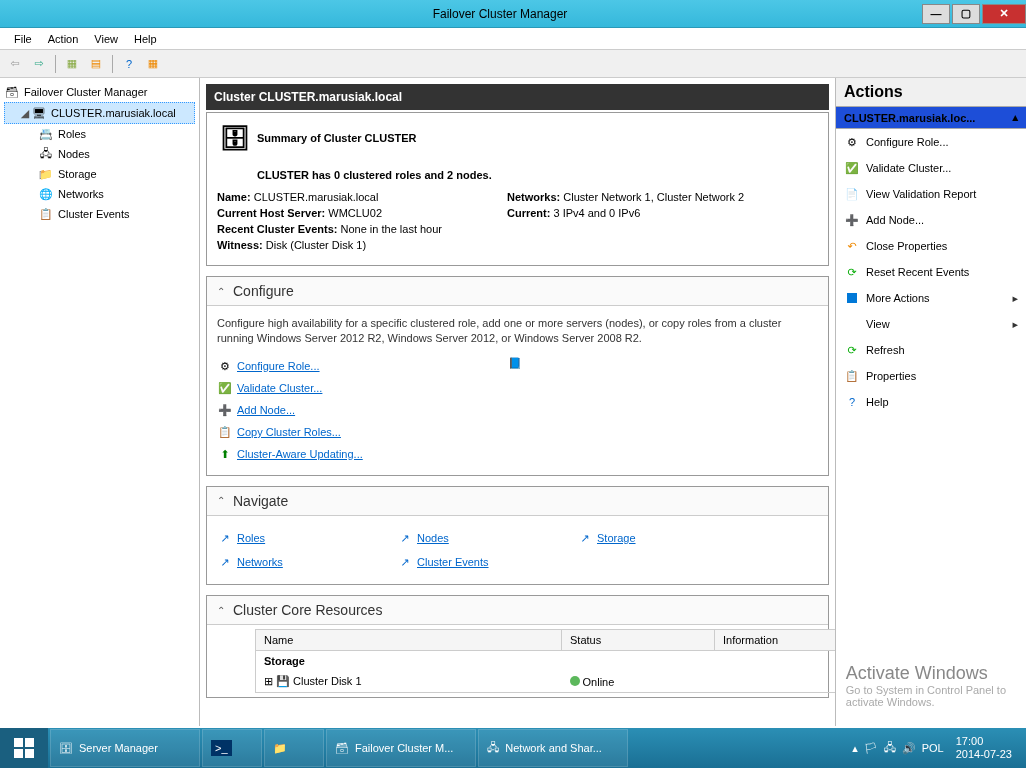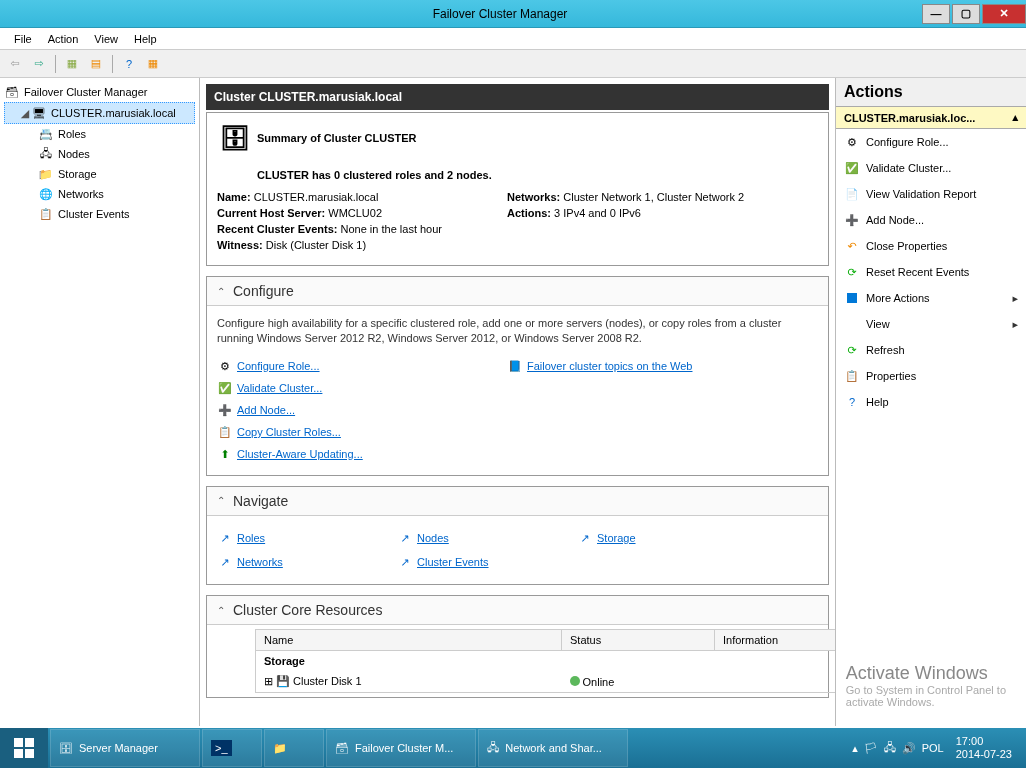--- a/index.html
+++ b/index.html
@@ -54,21 +54,21 @@
 .nav-grid { display: flex; }
 .nav-col { width: 180px; line-height: 2.2; }
 
 .resource-table { width: 100%; border: 1px solid #ccc; border-collapse: collapse; margin-left: 44px; }
 .resource-table th { text-align: left; padding: 4px 8px; border: 1px solid #ccc; background: #f5f5f5; font-weight: normal; }
 .resource-table td { padding: 4px 8px; }
 .group-row { font-weight: bold; }
 
 .actions-panel { width: 190px; background: #fff; }
 .actions-header { background: #f0f0f0; border-bottom: 1px solid #aaa; padding: 5px 8px; font-weight: bold; font-size: 16px; }
-.actions-sub { background: #fef9c3; padding: 4px 8px; font-weight: bold; display: flex; justify-content: space-between; align-items: center; border-bottom: 1px solid #aaa; }
+.actions-sub { background: #1d4ed8; padding: 4px 8px; font-weight: bold; display: flex; justify-content: space-between; align-items: center; border-bottom: 1px solid #aaa; }
 .action-item { display: flex; align-items: center; padding: 5px 8px; gap: 6px; cursor: default; }
 .action-arrow { margin-left: auto; color: #333; }
 .action-icon { width: 16px; height: 16px; display: inline-flex; align-items: center; justify-content: center; }
 
 .taskbar { position: absolute; bottom: 0; left: 0; right: 0; height: 40px; background: linear-gradient(#2b8fb5, #1a6f94); display: flex; align-items: center; color: #fff; }
 .start-btn { width: 48px; height: 40px; background: #1a5f7f; display: flex; align-items: center; justify-content: center; }
 .task-item { height: 38px; display: flex; align-items: center; padding: 0 8px; gap: 6px; background: rgba(255,255,255,0.08); margin-left: 2px; min-width: 60px; border: 1px solid rgba(255,255,255,0.15); }
 .task-wide { min-width: 150px; }
 .tray { margin-left: auto; display: flex; align-items: center; padding: 0 8px; gap: 6px; }
 .tray-time { text-align: left; line-height: 1.2; font-size: 11px; padding: 0 6px; }
@@ -177,21 +177,21 @@
             <span class="info-label">Networks:</span>
             <span>Cluster Network 1, Cluster Network 2</span>
           </div>
         </div>
         <div class="info-row">
           <div class="info-col1">
             <span class="info-label">Current Host Server:</span>
             <span>WMCLU02</span>
           </div>
           <div>
-            <span class="info-label">Actions:</span>
+            <span class="info-label">Current:</span>
             <span>3 IPv4 and 0 IPv6</span>
           </div>
         </div>
         <div class="info-row">
           <span class="info-label">Recent Cluster Events:</span>&nbsp;
           <span>None in the last hour</span>
         </div>
         <div class="info-row">
           <span class="info-label">Witness:</span>&nbsp;
           <span>Disk (Cluster Disk 1)</span>
@@ -224,21 +224,20 @@
                   <span class="link">Copy Cluster Roles...</span>
                 </div>
               <div class="link-item">
                   <span class="link-icon" style="color:green">⬆</span>
                   <span class="link">Cluster-Aware Updating...</span>
                 </div>
             </div>
             <div class="link-list">
               <div class="link-item">
                   <span class="link-icon">📘</span>
-                  <span class="link">Failover cluster topics on the Web</span>
                 </div>
             </div>
           </div>
         </div>
       </div>
 
       <div class="section">
         <div class="section-head">
           <span class="section-chevron">⌃</span>
           <span class="section-title">Navigate</span>

